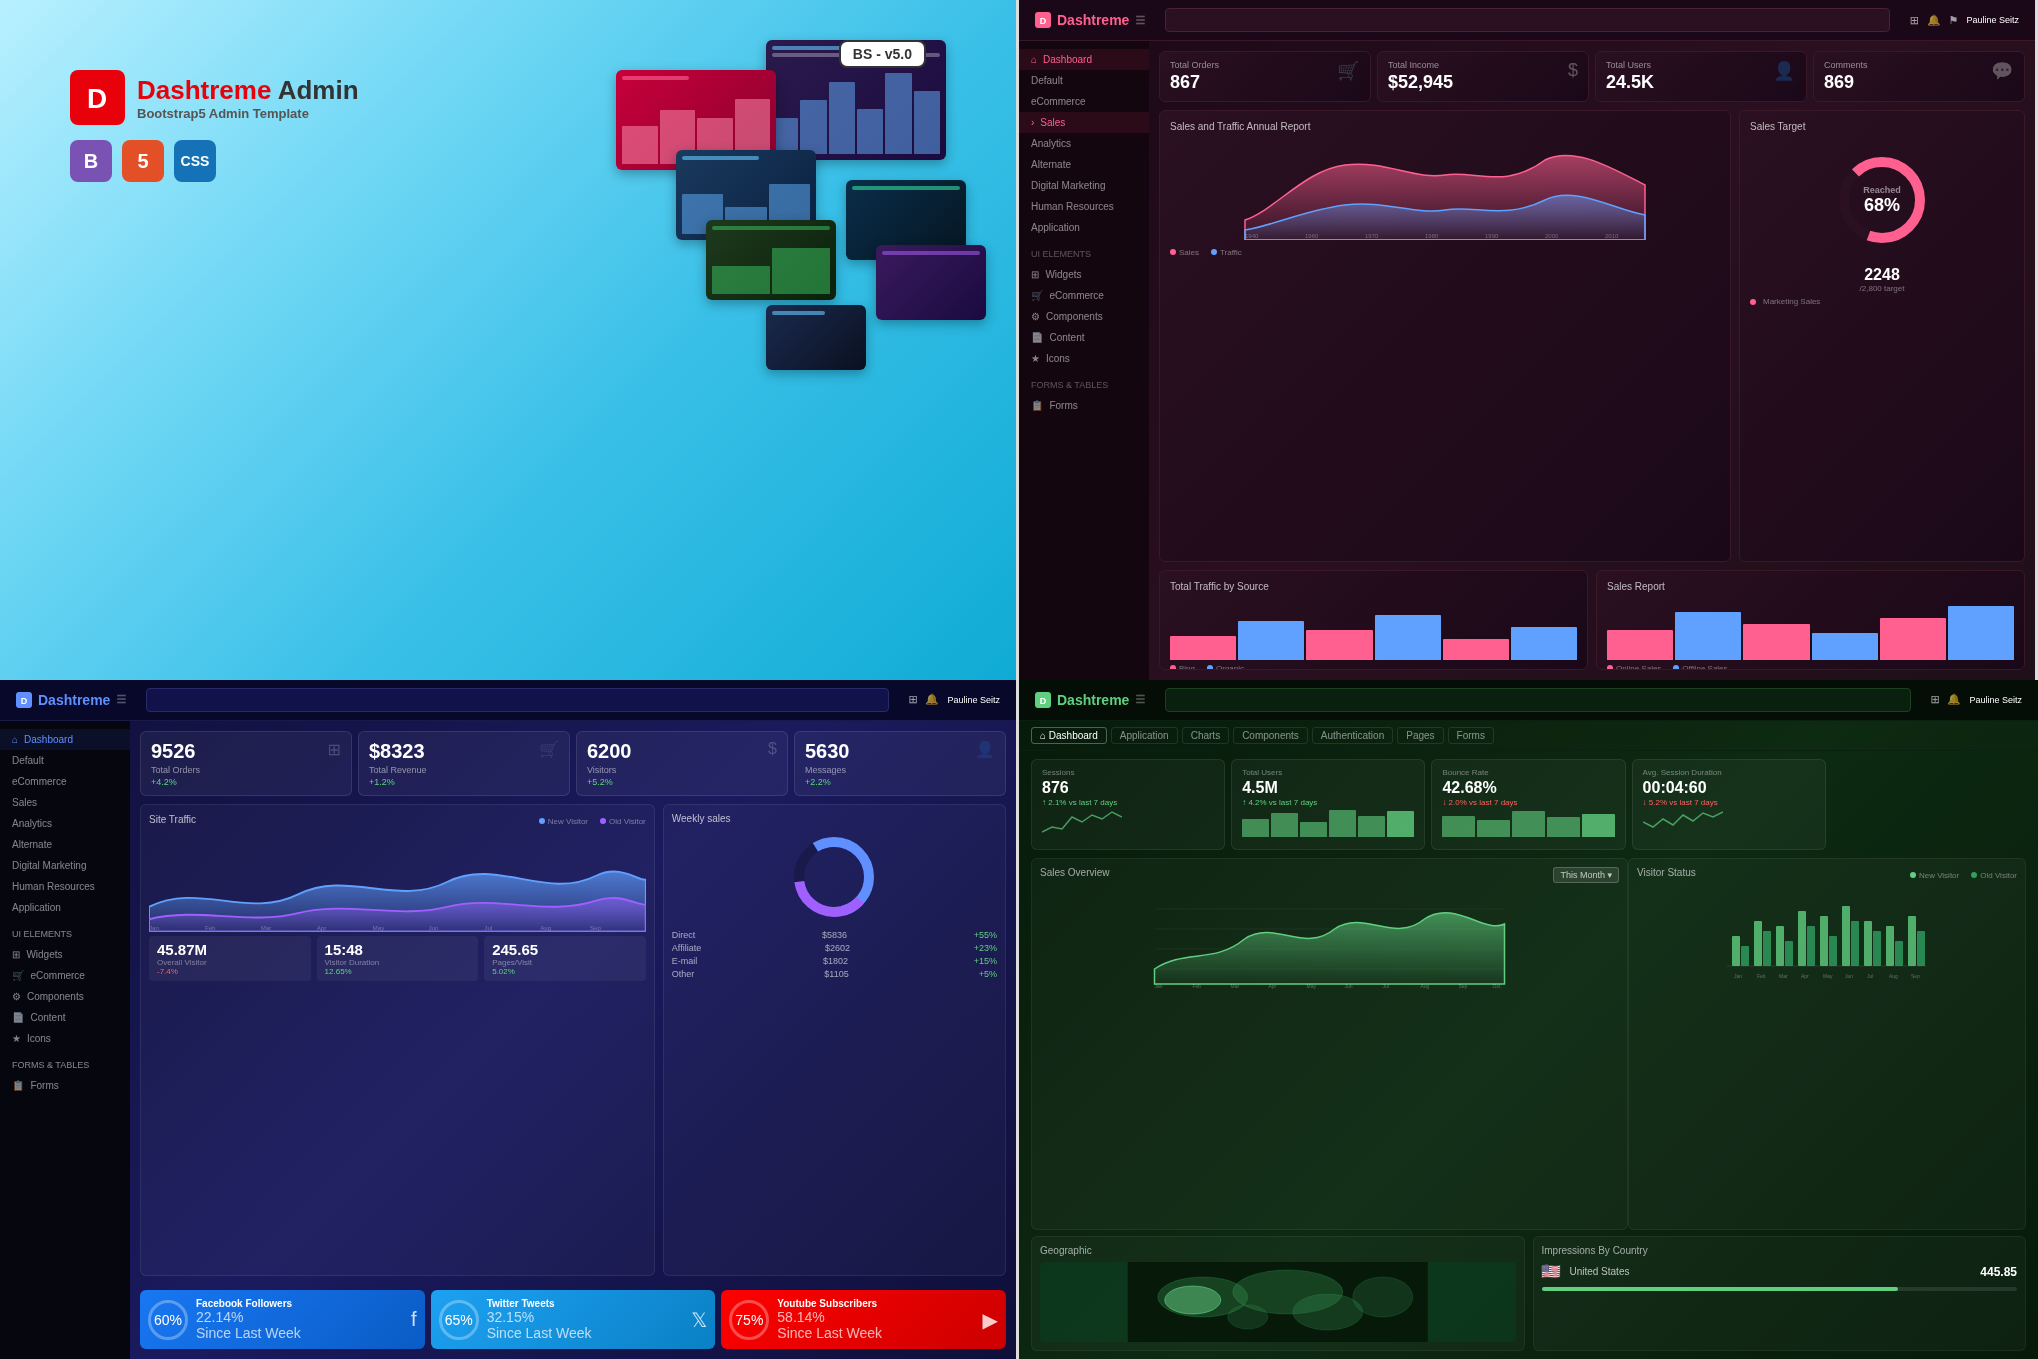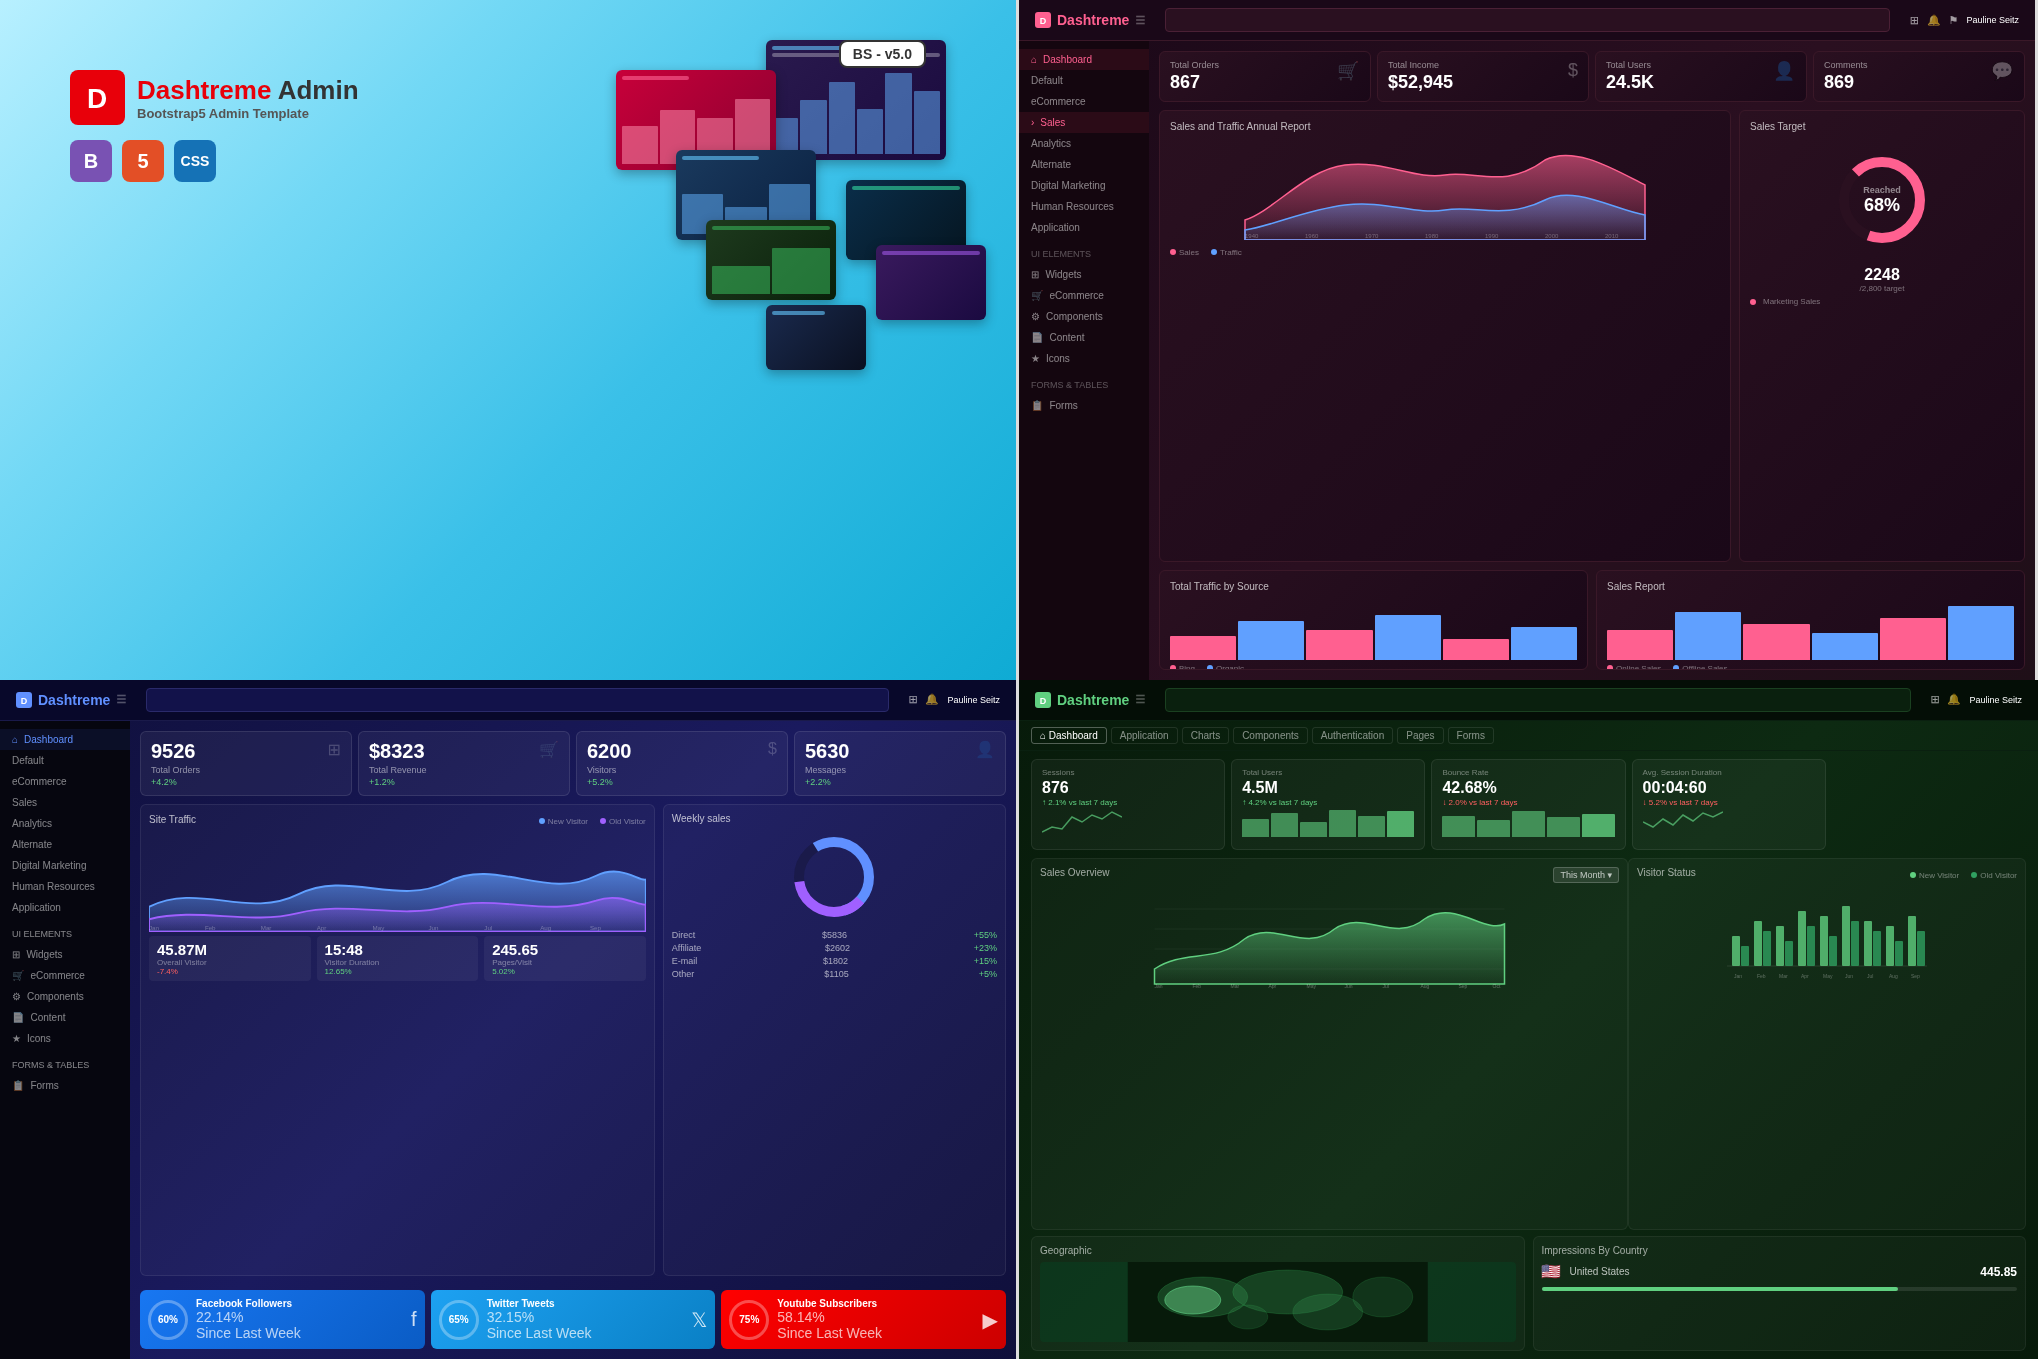--- a/index.html
+++ b/index.html
@@ -424,22 +424,22 @@
     .social-card.yt { background: linear-gradient(135deg, #ff0000, #cc0000); }
 
     .social-progress {
       width: 40px;
       height: 40px;
       border-radius: 50%;
       border: 3px solid rgba(255,255,255,0.3);
       display: flex;
       align-items: center;
       justify-content: center;
-      font-size: 10px;
-      font-weight: bold;
+      font-size: 14px;
+      font-weight: normal;
       color: white;
       flex-shrink: 0;
     }
 
     .social-info { flex: 1; }
     .social-name { font-size: 10px; font-weight: bold; color: white; }
     .social-stat { font-size: 14px; color: rgba(255,255,255,0.7); }
 
     
     .cell-4 {

